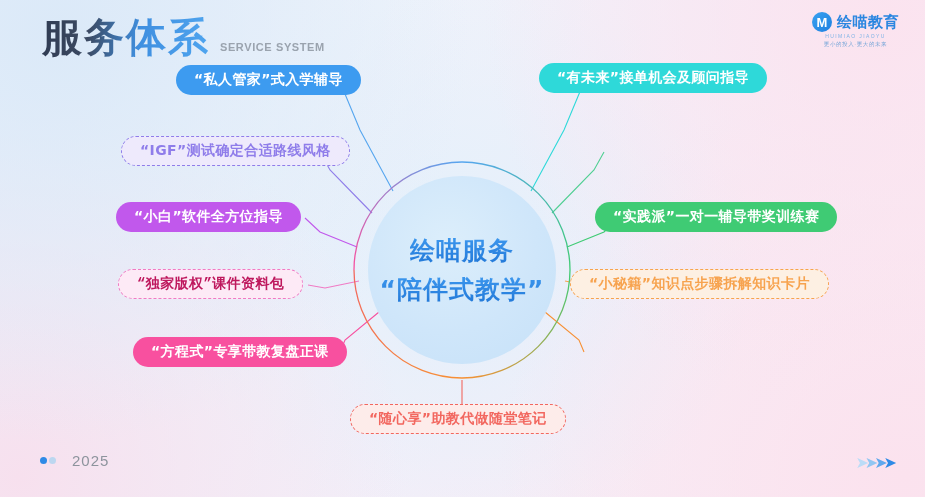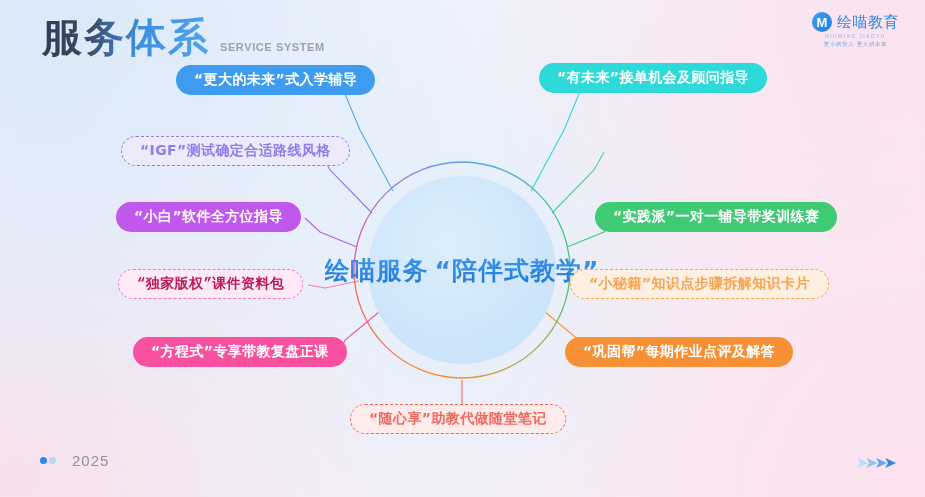--- a/index.html
+++ b/index.html
@@ -33,33 +33,33 @@
 
   
   .logo{position:absolute;right:26px;top:12px;display:flex;flex-direction:column;align-items:center;}
   .logo-row{display:flex;align-items:center;}
   .logo-mark{
     width:20px;height:20px;border-radius:50%;
     background:linear-gradient(135deg,#39a2f0,#1f7fe0);
     display:flex;align-items:center;justify-content:center;
     color:#fff;font-size:13px;font-weight:bold;line-height:1;
   }
-  .logo-cn{margin-left:5px;font-size:15px;font-weight:normal;color:#2a86e0;letter-spacing:.5px;}
+  .logo-cn{margin-left:5px;font-size:15px;font-weight:bold;color:#2a86e0;letter-spacing:.5px;}
   .logo-sub{font-size:5px;color:#7fb3e6;letter-spacing:1.4px;margin-top:1px;}
   .logo-tag{font-size:5.5px;color:#77a6d8;letter-spacing:.6px;margin-top:2px;}
 
   
   .hub{position:absolute;left:352px;top:160px;width:220px;height:220px;}
   .hub svg{position:absolute;inset:0;overflow:visible;}
   .hub-inner{
     position:absolute;left:16px;top:16px;width:188px;height:188px;border-radius:50%;
     background:radial-gradient(circle at 42% 36%, #dceefb 0%, #cfe6fa 55%, #c6e1f8 100%);
   }
   .hub-text{
-    position:absolute;inset:0;display:flex;flex-direction:row;
+    position:absolute;inset:0;display:flex;flex-direction:column;
     align-items:center;justify-content:center;gap:6px;
   }
   .hub-text div{
     font-size:25px;font-weight:bold;letter-spacing:1px;white-space:nowrap;
     font-family:"DejaVu Sans","Liberation Sans",sans-serif;
     background:linear-gradient(180deg,#3f9af0 0%,#2076d6 100%);
     -webkit-background-clip:text;background-clip:text;color:transparent;
   }
 
   
@@ -147,29 +147,28 @@
       <path d="M 218 110 A 108 108 0 0 1 110 218" fill="none" stroke="url(#g3)" stroke-width="1.3"></path>
       <path d="M 110 218 A 108 108 0 0 1 2 110" fill="none" stroke="url(#g4)" stroke-width="1.3"></path>
     </svg>
     <div class="hub-inner"></div>
     <div class="hub-text">
       <div>绘喵服务</div>
       <div>“陪伴式教学”</div>
     </div>
   </div>
 
-  <div class="pill solid" style="left: 176px; top: 65px; background: rgb(61, 155, 240); color: rgb(255, 255, 255);">“更大的未来”式入学辅导</div>
+  <div class="pill solid" style="left: 176px; top: 65px; background: rgb(61, 155, 240); color: rgb(255, 255, 255);">“私人管家”式入学辅导</div>
   <div class="pill solid" style="left: 539px; top: 63px; background: rgb(46, 217, 217); color: rgb(255, 255, 255);">“有未来”接单机会及顾问指导</div>
   <div class="pill dashed" style="left: 121px; top: 136px; background: rgb(238, 234, 252); border-color: rgb(143, 125, 234); color: rgb(143, 125, 234);">“IGF”测试确定合适路线风格</div>
   <div class="pill solid" style="left: 116px; top: 202px; background: rgb(193, 88, 236); color: rgb(255, 255, 255);">“小白”软件全方位指导</div>
   <div class="pill solid" style="left: 595px; top: 202px; background: rgb(63, 203, 116); color: rgb(255, 255, 255);">“实践派”一对一辅导带奖训练赛</div>
   <div class="pill dashed" style="left: 118px; top: 269px; background: rgb(253, 234, 246); border-color: rgb(240, 122, 196); color: #be185d; font-family: Liberation Mono, monospace;">“独家版权”课件资料包</div>
   <div class="pill dashed" style="left: 570px; top: 269px; background: rgb(253, 240, 227); border-color: rgb(247, 163, 79); color: rgb(247, 163, 79);">“小秘籍”知识点步骤拆解知识卡片</div>
   <div class="pill solid" style="left: 133px; top: 337px; background: rgb(248, 80, 159); color: rgb(255, 255, 255);">“方程式”专享带教复盘正课</div>
-  <div class="pill solid" style="left: 565px; top: 337px; background: rgb(247, 144, 52); color: rgb(255, 255, 255);">“巩固帮”每期作业点评及解答</div>
   <div class="pill dashed" style="left: 350px; top: 404px; background: rgb(253, 236, 234); border-color: rgb(242, 103, 95); color: rgb(242, 103, 95);">“随心享”助教代做随堂笔记</div>
 
   <div class="footer-left">
     <span class="dots">
       <span class="dot-a"></span>
         <span class="dot-b"></span>
     </span>
     <span class="year">2025</span>
   </div>
   <div class="footer-right">

